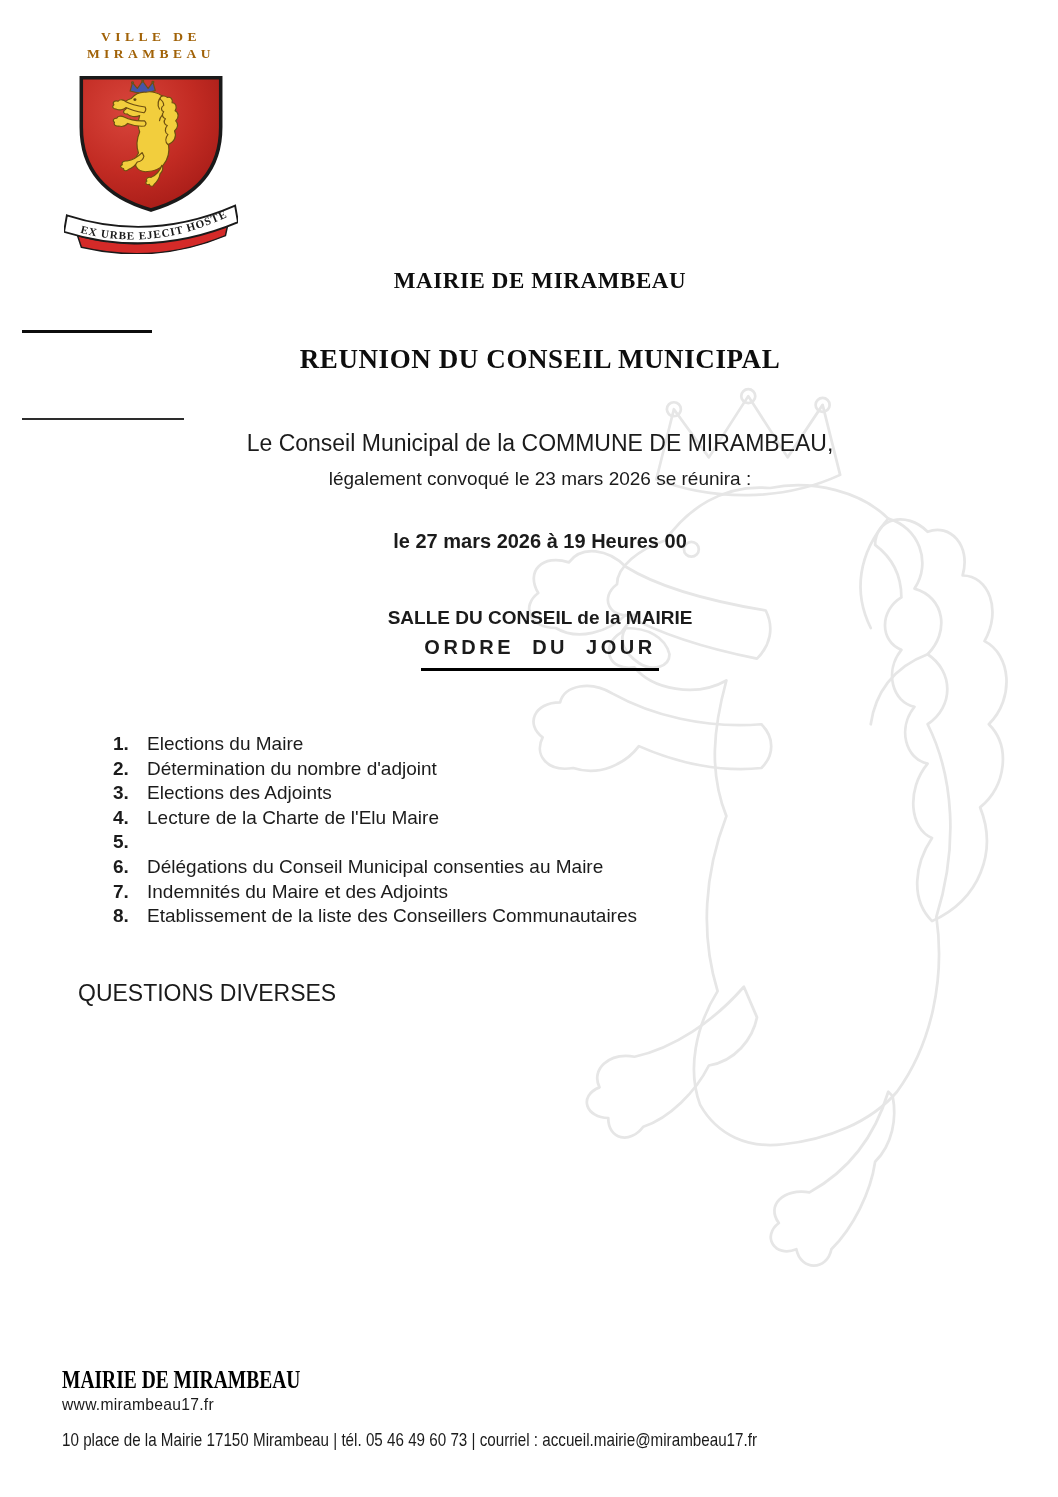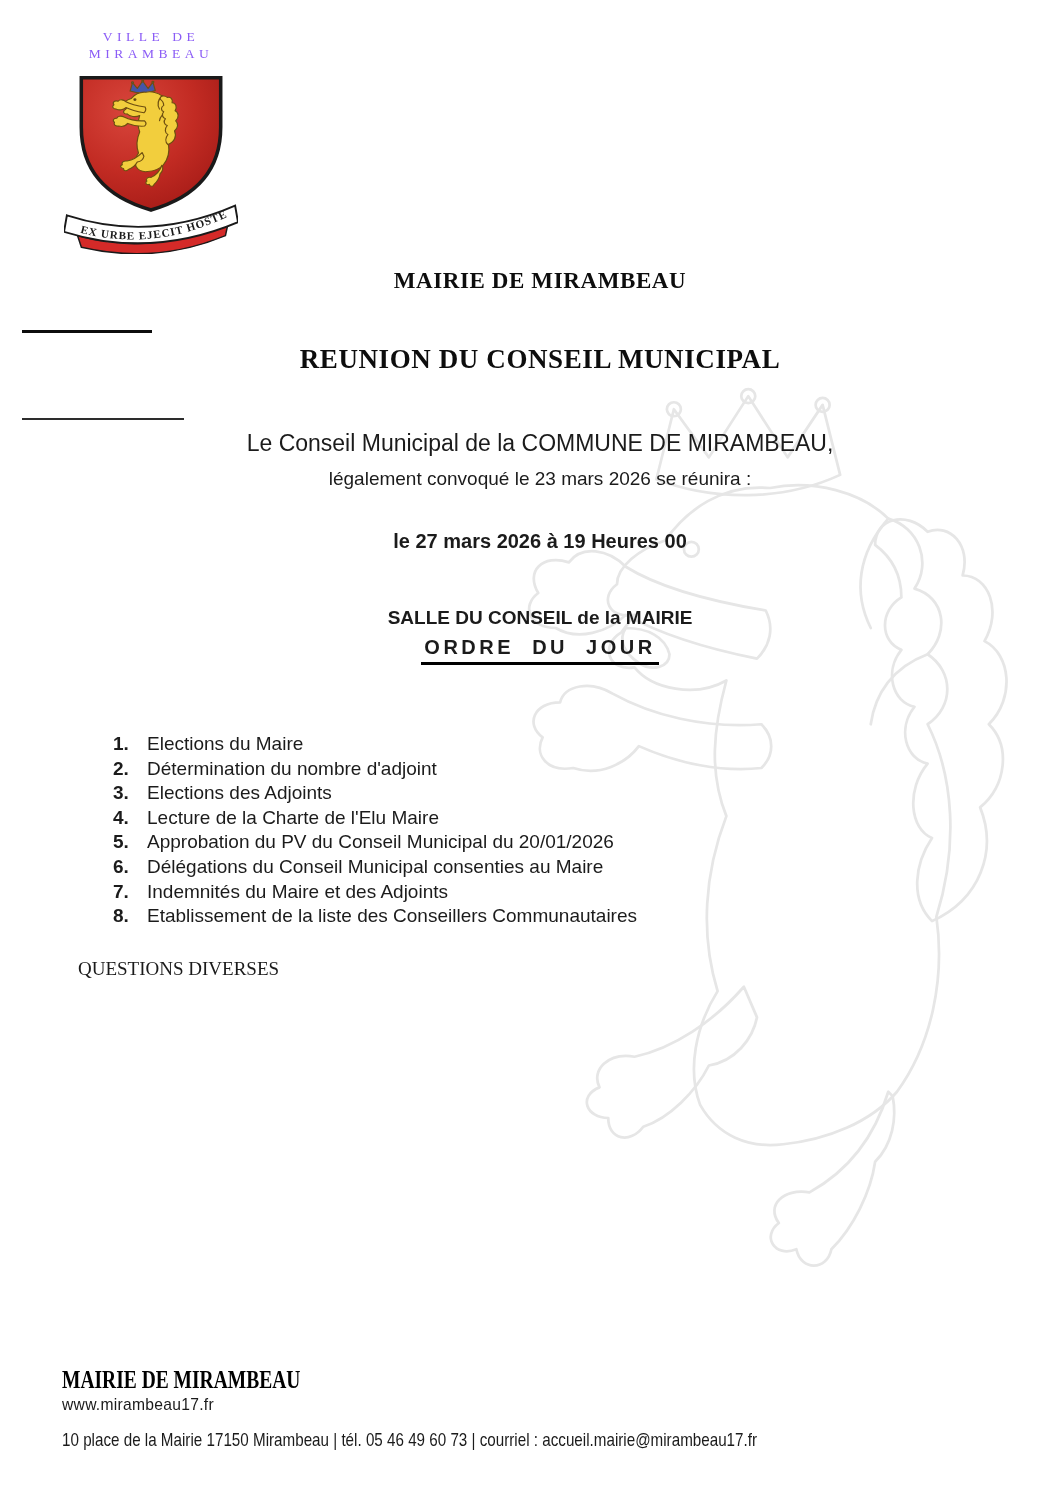--- a/index.html
+++ b/index.html
@@ -17,22 +17,22 @@
     width:700px;height:1056px;
     z-index:0;pointer-events:none;
   }
   
   .logo{
     position:absolute;left:52px;top:28px;width:198px;
     text-align:center;z-index:2;
   }
   .logo-name{
     font-family:"Liberation Serif", serif;
-    font-weight:400;font-size:13.5px;line-height:17px;
-    letter-spacing:4.5px;color:#8b5cf6;
+    font-weight:700;font-size:13.5px;line-height:17px;
+    letter-spacing:4.5px;color:#a16207;
   }
   .logo-shield{display:block;margin:10px auto 0;}
   .logo-banner{display:block;margin:-16px auto 0;}
   
   .center{position:absolute;left:22px;right:0;text-align:center;z-index:1;}
   .h1{
     top:268px;font-family:"Liberation Serif", serif;
     font-weight:700;font-size:23px;letter-spacing:.6px;color:#0d0d0d;
   }
   .h2{
@@ -48,29 +48,29 @@
   }
   .divider-thin span{display:inline-block;width:162px;height:2px;background:#2d2d2d;}
   .p1{top:430px;font-size:23px;}
   .p2{top:468px;font-size:19px;}
   .pdate{top:530px;font-size:20px;font-weight:700;}
   .ploc{top:564px;font-size:19px;font-weight:700;margin-top:43px;}
   .ordre-wrap{top:636px;}
   .ordre{
     display:inline-block;font-size:20px;font-weight:700;
     letter-spacing:3.5px;word-spacing:9px;
-    border-bottom:3px solid #000;padding:0 3px 3px;
+    border-bottom:3px solid #000;padding:0 3px 9px;
   }
   
   .agenda{position:absolute;left:113px;top:732px;z-index:1;}
   .agenda-row{display:flex;font-size:19px;line-height:24.6px;}
   .agenda-num{width:34px;font-weight:700;flex:0 0 34px;}
   .agenda-label{white-space:nowrap;}
   
-  .questions{position:absolute;left:78px;top:958px;font-size:19px;z-index:1;font-family:Liberation Serif, serif;}
+  .questions{position:absolute;left:78px;top:980px;font-size:23px;z-index:1;}
   
   .f-org{
     position:absolute;left:62px;top:1366px;z-index:1;
     font-family:"Liberation Serif", serif;font-weight:700;font-size:25px;color:#000;
   }
   .f-org span{display:inline-block;transform:scaleX(.78);transform-origin:0 50%;white-space:nowrap;}
   .f-www{position:absolute;left:62px;top:1395px;font-size:17px;z-index:1;}
   .f-www span{display:inline-block;transform:scaleX(.92);transform-origin:0 50%;white-space:nowrap;letter-spacing:.3px;}
   .f-addr{position:absolute;left:62px;top:1429px;font-size:19px;z-index:1;}
   .f-addr span{display:inline-block;transform:scaleX(.80);transform-origin:0 50%;white-space:nowrap;}
@@ -186,21 +186,20 @@
     <div class="agenda-row">
       <span class="agenda-num">3.</span>
       <span class="agenda-label">Elections des Adjoints</span>
     </div>
     <div class="agenda-row">
       <span class="agenda-num">4.</span>
       <span class="agenda-label">Lecture de la Charte de l'Elu Maire</span>
     </div>
     <div class="agenda-row">
       <span class="agenda-num">5.</span>
-      <span class="agenda-label">Approbation du PV du Conseil Municipal du 20/01/2026</span>
     </div>
     <div class="agenda-row">
       <span class="agenda-num">6.</span>
       <span class="agenda-label">Délégations du Conseil Municipal consenties au Maire</span>
     </div>
     <div class="agenda-row">
       <span class="agenda-num">7.</span>
       <span class="agenda-label">Indemnités du Maire et des Adjoints</span>
     </div>
     <div class="agenda-row">

